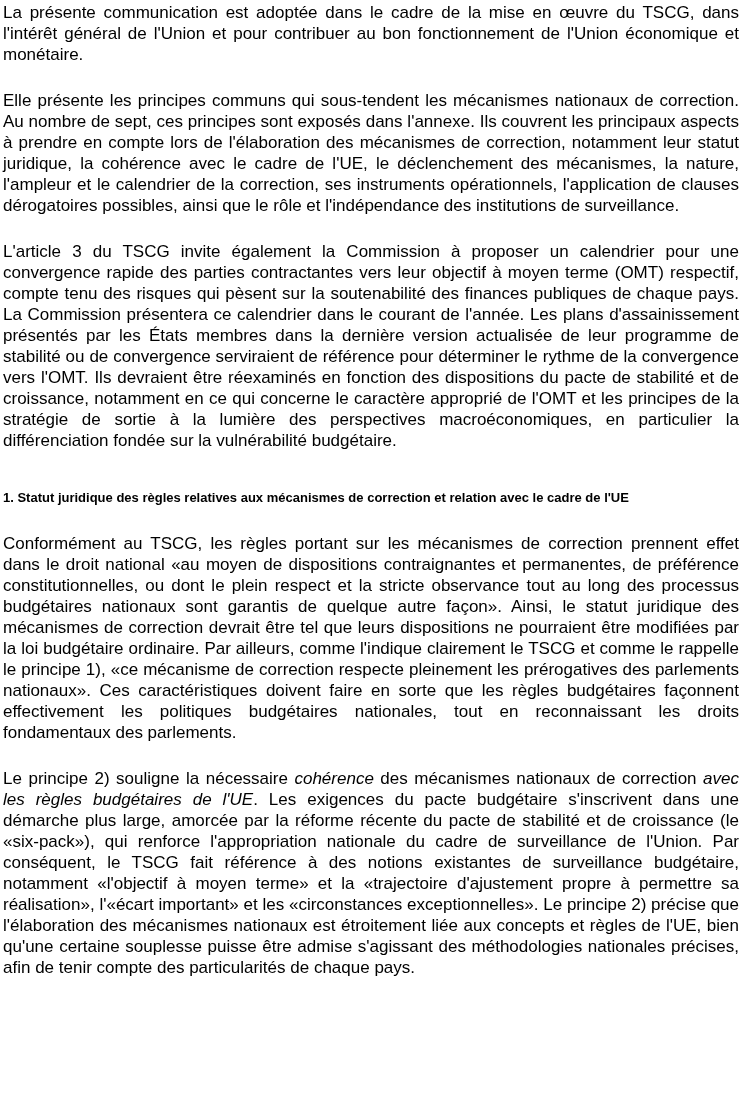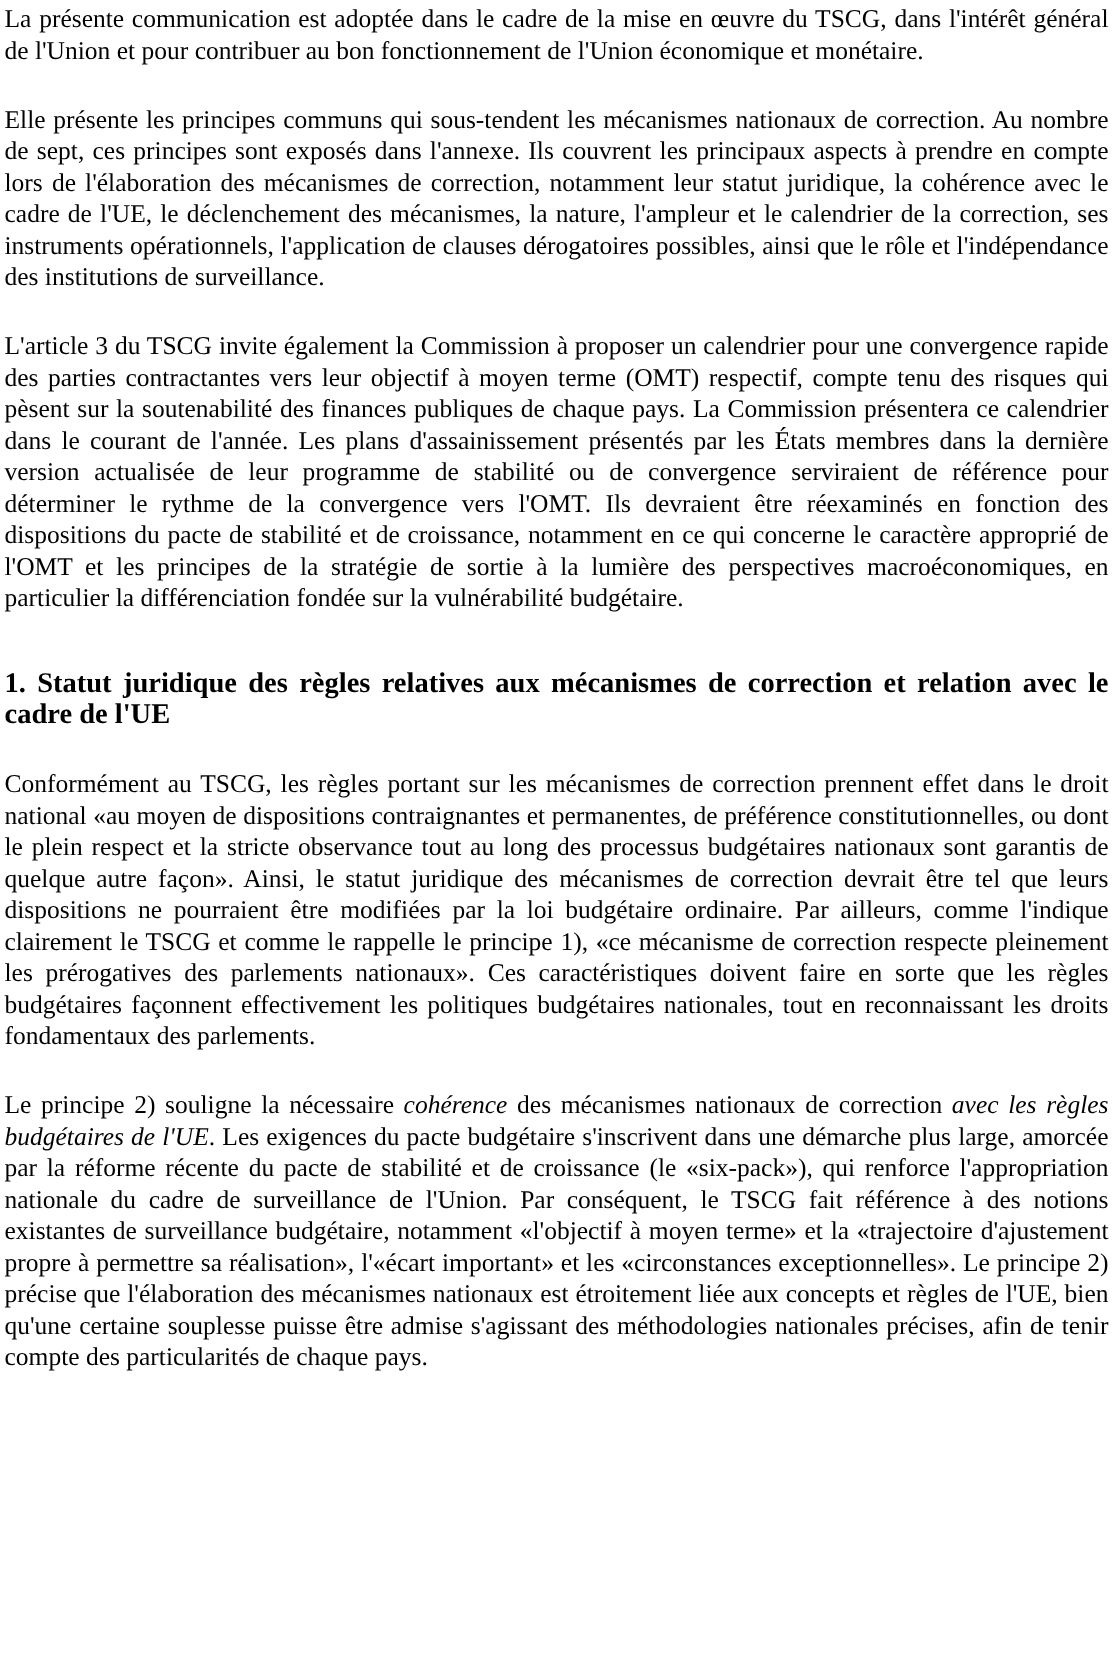--- a/index.html
+++ b/index.html
@@ -11,32 +11,32 @@
     width: 743px;
     height: 1119px;
     overflow: hidden;
   }
   .page {
     box-sizing: border-box;
     width: 743px;
     height: 1119px;
     padding: 2px 4px 0 3px;
     background: #ffffff;
-    font-family: Liberation Serif, serif;
+    font-family: Liberation Sans, sans-serif;
     font-size: 17px;
     line-height: 21px;
     color: #000000;
   }
   .para {
     margin: 0 0 25px 0;
     text-align: justify;
   }
   .heading {
     margin: 36px 0 25px 0;
-    font-size: 19px;
+    font-size: 13px;
     font-weight: bold;
     text-align: justify;
   }
   .para:first-child {
     margin-top: 0;
   }
   .seg-italic {
     font-style: italic;
   }
 </style>

